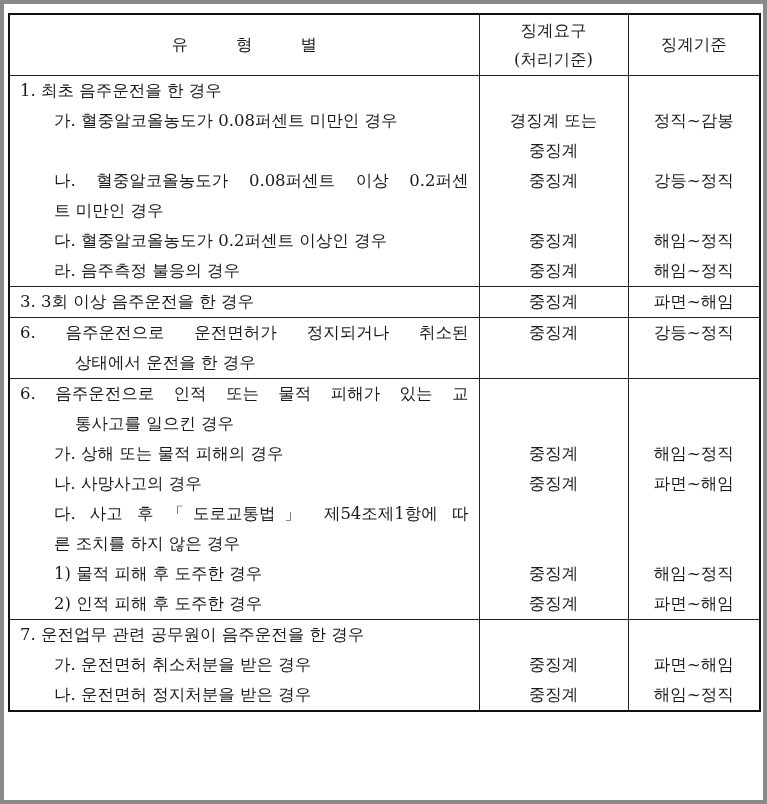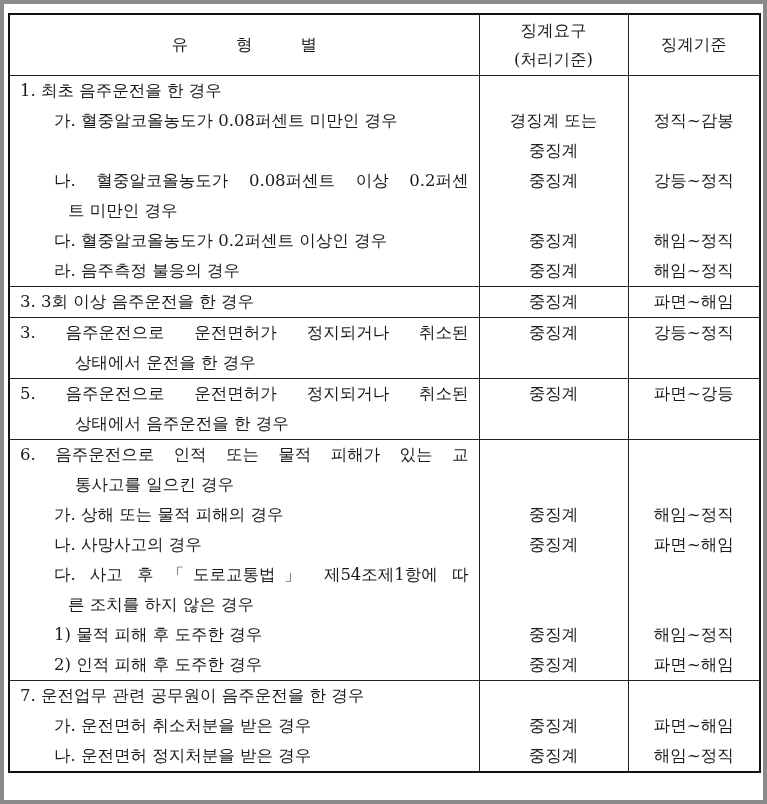--- a/index.html
+++ b/index.html
@@ -32,21 +32,21 @@
   col.c1 { width: 470px; }
   col.c2 { width: 149px; }
   col.c3 { width: 132px; }
   th { text-align: center; vertical-align: middle !important; }
   th.type-header { height: 60px; letter-spacing: 0; }
   th.type-header span.sp { display: inline-block; width: 48px; }
   .hdr-line { display: block; line-height: 29px; }
   .line { display: block; white-space: nowrap; height: 30px; }
   .ind0 { padding-left: 10px; }
   .ind1 { padding-left: 44px; }
-  .ind1c { padding-left: 58px; }
+  .ind1c { padding-left: 44px; }
   .ind2 { padding-left: 42px; margin-left: 23px; }
   .ind3 { padding-left: 44px; }
   .just { text-align: justify; text-align-last: justify; padding-right: 10px; }
   td.center { text-align: center; }
   .blank { display: block; height: 30px; }
 </style>
 </head>
 <body>
 
 <table class="discipline">
@@ -103,43 +103,29 @@
         </td>
         <td class="center">
           <span class="line">중징계</span>
         </td>
         <td class="center">
           <span class="line">파면~해임</span>
         </td>
       </tr>
       <tr>
         <td>
-          <span class="line ind0 just">3. 음주운전으로 운전면허가 정지되거나 취소된</span>
+          <span class="line ind0 just">6. 음주운전으로 운전면허가 정지되거나 취소된</span>
           <span class="line ind2">상태에서 운전을 한 경우</span>
         </td>
         <td class="center">
           <span class="line">중징계</span>
           <span class="line"></span>
         </td>
         <td class="center">
           <span class="line">강등~정직</span>
-          <span class="line"></span>
-        </td>
-      </tr>
-      <tr>
-        <td>
-          <span class="line ind0 just">5. 음주운전으로 운전면허가 정지되거나 취소된</span>
-          <span class="line ind2">상태에서 음주운전을 한 경우</span>
-        </td>
-        <td class="center">
-          <span class="line">중징계</span>
-          <span class="line"></span>
-        </td>
-        <td class="center">
-          <span class="line">파면~강등</span>
           <span class="line"></span>
         </td>
       </tr>
       <tr>
         <td>
           <span class="line ind0 just">6. 음주운전으로 인적 또는 물적 피해가 있는 교</span>
           <span class="line ind2">통사고를 일으킨 경우</span>
           <span class="line ind1">가. 상해 또는 물적 피해의 경우</span>
           <span class="line ind1">나. 사망사고의 경우</span>
           <span class="line ind1 just">다. 사고 후 「도로교통법」 제54조제1항에 따</span>

